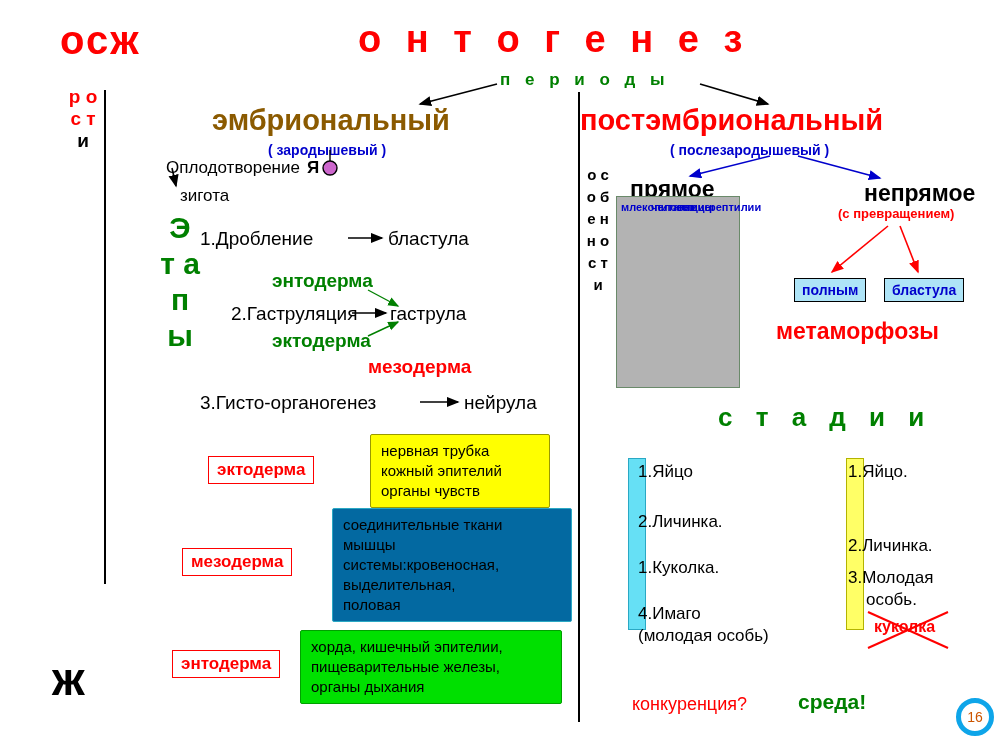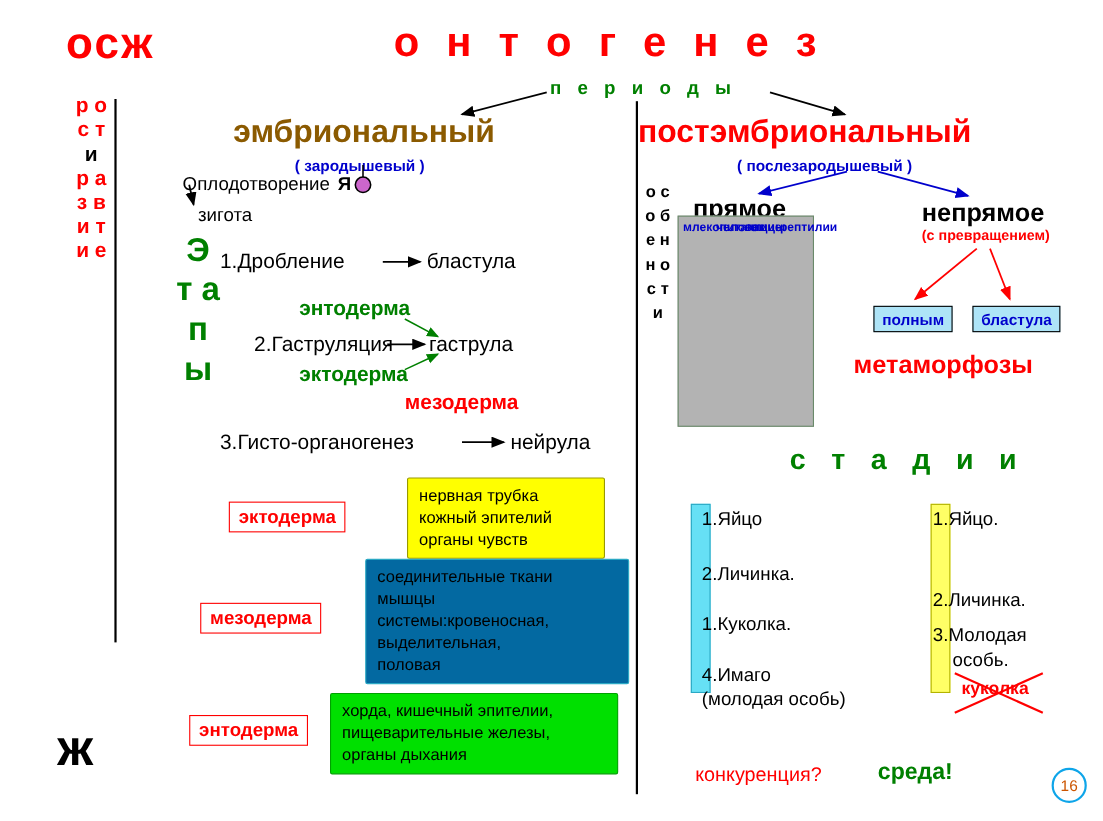--- a/index.html
+++ b/index.html
@@ -60,21 +60,21 @@
   #cyan-panel { left:332px; top:508px; width:218px; background:#0369a1; border:1px solid #2aa8c4; }
   #green-panel { left:300px; top:630px; width:240px; background:#00e000; border:1px solid #00a000; }
 
   
   #post-title { left:580px; top:104px; font-size:29px; font-weight:bold; color:#ff0000; }
   #post-sub { left:670px; top:142px; font-size:14px; font-weight:bold; color:#0000cc; }
 
   #osobennosti { left:586px; top:164px; width:24px; font-size:15px; font-weight:bold; color:#000; line-height:22px; text-align:center; }
 
   #pryamoe { left:630px; top:176px; font-size:23px; font-weight:bold; color:#000; }
-  #nepryamoe { left:838px; top:180px; font-size:23px; font-weight:bold; color:#000; }
+  #nepryamoe { left:864px; top:180px; font-size:23px; font-weight:bold; color:#000; }
   #nepryamoe-sub { left:838px; top:206px; font-size:13px; font-weight:bold; color:#ff0000; }
 
   #gray-box { left:616px; top:196px; width:122px; height:190px; background:#b3b3b3; border:1px solid #6a8a6a; }
   .vcol { position:absolute; top:4px; width:22px; font-size:11px; font-weight:bold; color:#0000cc; line-height:13px; text-align:center; }
 
   .bluebox { border:1px solid #000; background:#aee4f7; color:#0000cc; font-size:14px; font-weight:bold; padding:3px 7px; }
   #polnym { left:794px; top:278px; }
   #nepolnym { left:884px; top:278px; }
   #metamorfozy { left:776px; top:318px; font-size:23px; font-weight:bold; color:#ff0000; }
 
@@ -93,37 +93,36 @@
   #t2 { left:848px; top:536px; }
   #t3 { left:848px; top:568px; }
   #t3b { left:866px; top:590px; }
 
   #kukolka-cross { left:874px; top:618px; font-size:16px; font-weight:bold; color:#ff0000; }
   #konkurenciya { left:632px; top:694px; font-size:18px; color:#ff0000; }
   #sreda { left:798px; top:690px; font-size:21px; font-weight:bold; color:#008000; }
 
   #pagenum {
     left:956px; top:698px; width:28px; height:28px; border-radius:50%;
-    border:2px solid #0ea5e9; color:#cc5500; font-size:14px;
+    border:5px solid #0ea5e9; color:#cc5500; font-size:14px;
     display:flex; align-items:center; justify-content:center;
   }
 
   svg.overlay { position:absolute; left:0; top:0; width:1003px; height:746px; pointer-events:none; }
 </style>
 </head>
 <body>
 
 <div class="abs" id="osj">осж</div>
 <div class="abs" id="ontogenez">о н т о г е н е з</div>
 <div class="abs" id="periody">п е р и о д ы</div>
 
 <div class="abs" id="leftcol">
   <div class="word red">р о с т</div>
   <div class="word black">и</div>
-  <div class="word red">р а з в и т и е</div>
 </div>
 <div class="vline"></div>
 <div class="vline2"></div>
 <div class="abs" id="letter-j">ж</div>
 
 <div class="abs" id="emb-title">эмбриональный</div>
 <div class="abs" id="emb-sub">( зародышевый )</div>
 <div class="abs" id="oplod">Оплодотворение</div>
 <div class="abs" id="ya">Я</div>
 <div class="abs" id="zigota">зигота</div>

